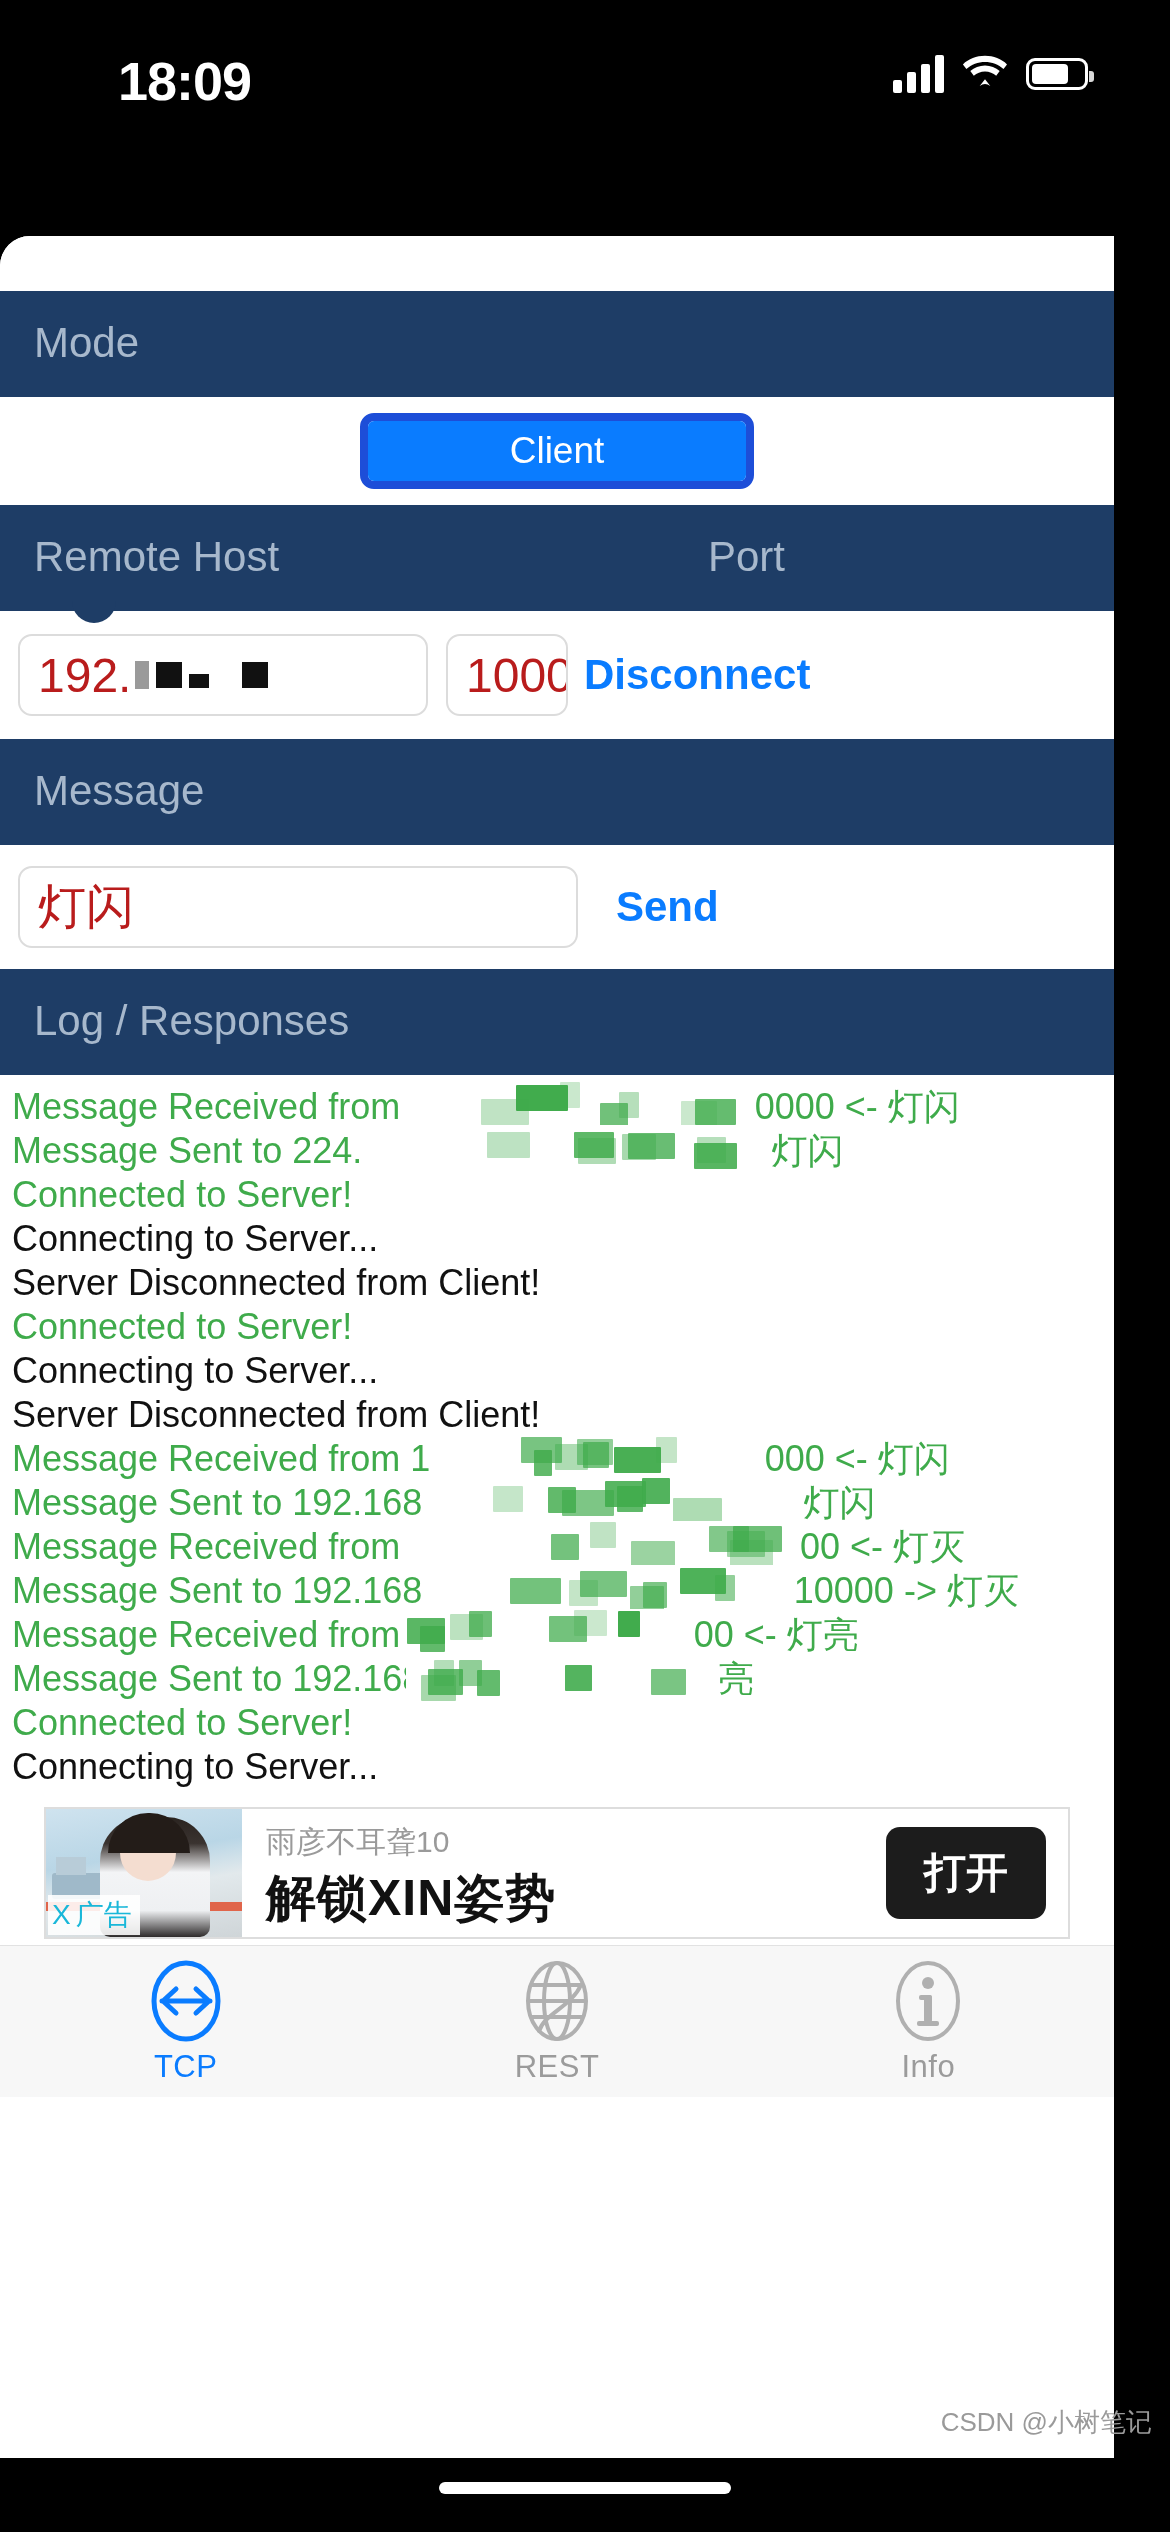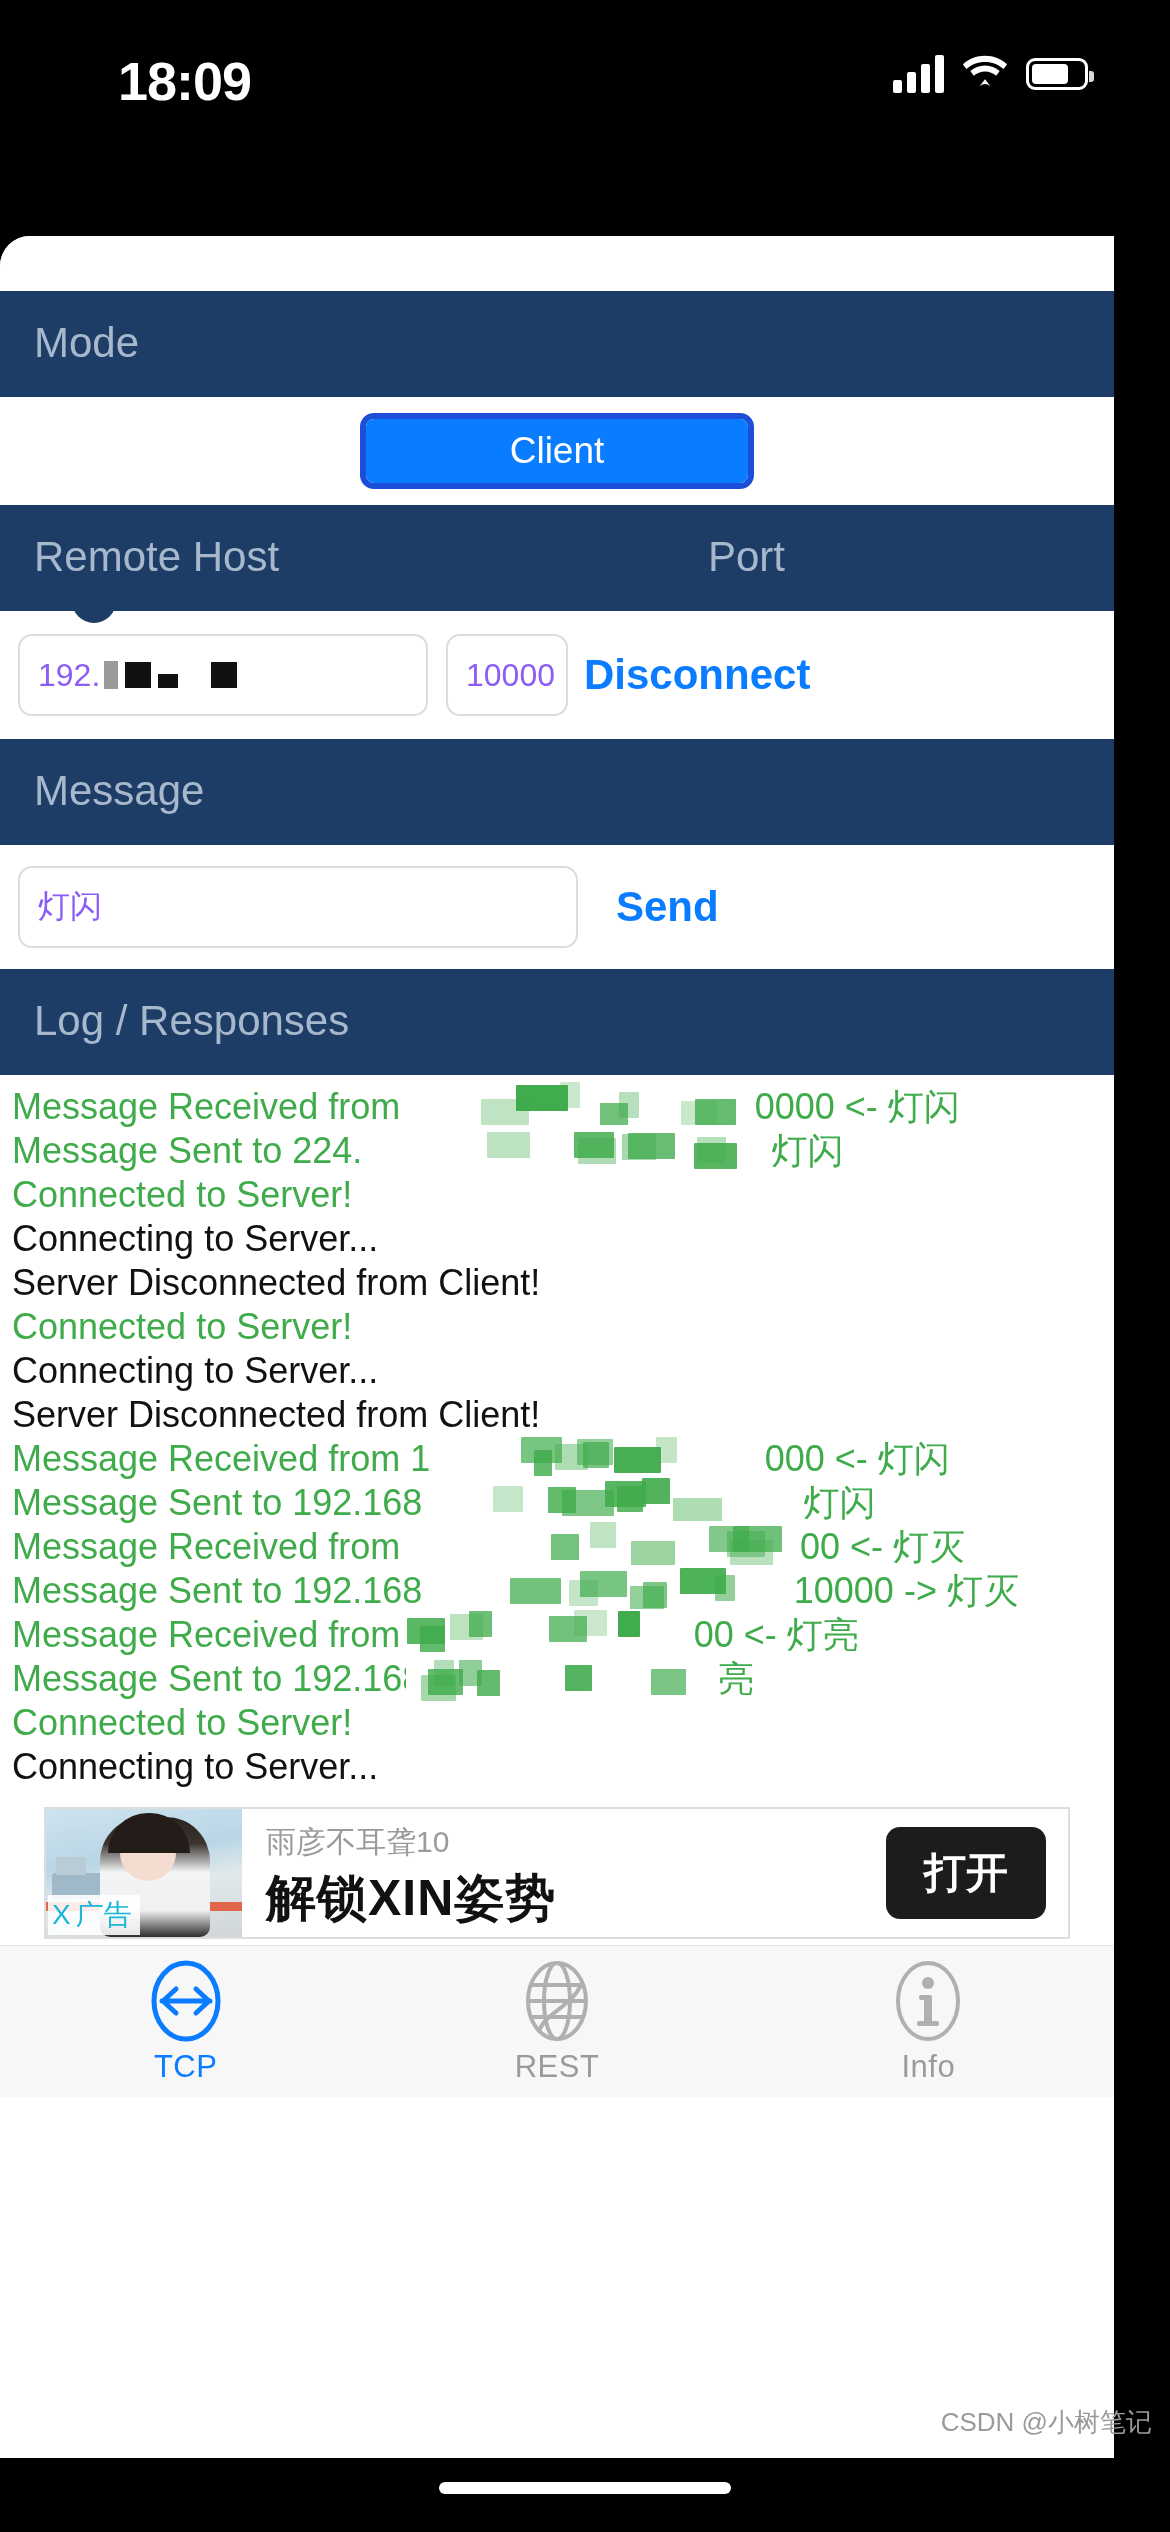--- a/index.html
+++ b/index.html
@@ -59,41 +59,41 @@
     position: absolute; left: 708px;
   }
 
   
   .mode-row {
     background: #fff; height: 108px;
     display: flex; align-items: center; justify-content: center;
   }
   .segmented {
     display: flex; width: 394px; height: 76px;
-    border: 6px solid #1d4ed8; border-radius: 14px; overflow: hidden;
+    border: 8px solid #1d4ed8; border-radius: 14px; overflow: hidden;
   }
   .seg {
     flex: 1; display: flex; align-items: center; justify-content: center;
     font-size: 37px; background: #fff; color: #0a7cff;
   }
   .seg.active { background: #0a7cff; color: #fff; }
 
   
   .host-row {
     background: #fff; height: 128px; position: relative;
     display: flex; align-items: center; padding: 0 0 0 18px;
   }
   .blue-blob {
     position: absolute; left: 72px; top: -14px; width: 44px; height: 26px;
     background: #1e3d66; border-radius: 0 0 26px 26px;
   }
   .txt-field {
     border: 2px solid #dcdcdc; border-radius: 14px; background: #fff;
     height: 82px; display: flex; align-items: center; padding: 0 18px;
-    font-size: 32px; color: #8b5cf6; overflow: hidden;
+    font-size: 48px; color: #b91c1c; overflow: hidden;
   }
   #host-field { width: 410px; }
   #port-field { width: 122px; margin-left: 18px; justify-content: flex-start; }
   .redact { display: inline-flex; align-items: center; gap: 7px; margin-left: 4px; }
   .rb { display: inline-block; background: #111; height: 22px; }
   .rb.g { background: #9a9a9a; }
   .link-btn {
     color: #0a7cff; font-size: 42px; font-weight: 600; margin-left: 16px;
     white-space: nowrap;
   }

